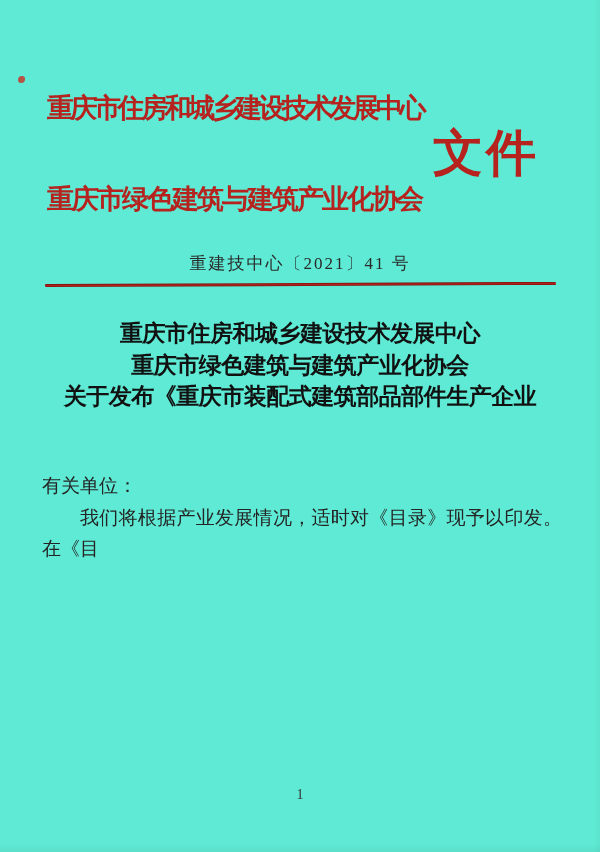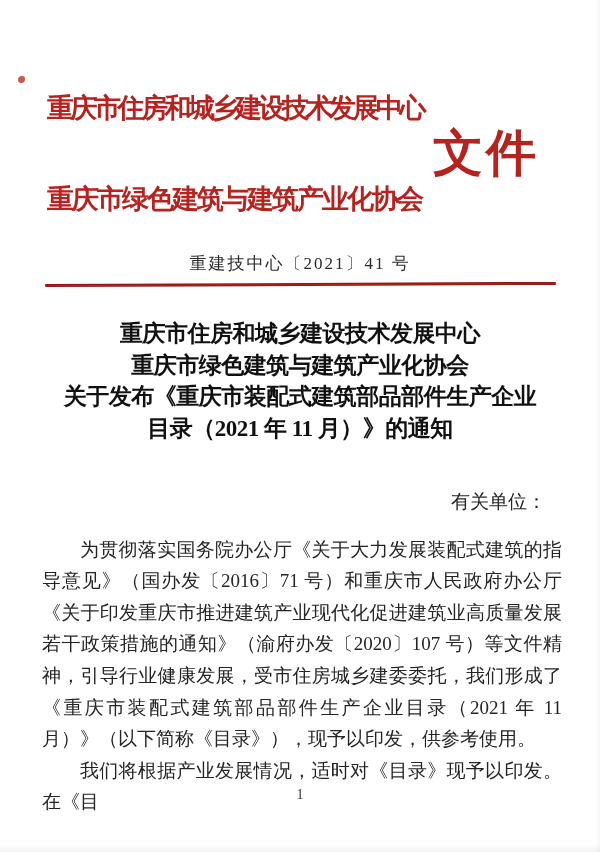--- a/index.html
+++ b/index.html
@@ -5,21 +5,21 @@
   html, body {
     margin: 0;
     padding: 0;
     background: #e8e8e8;
   }
   .page {
     position: relative;
     width: 600px;
     height: 852px;
     margin: 0 auto;
-    background: #ffffff;
+    background: #5eead4;
     overflow: hidden;
     font-family: "Liberation Serif", "DejaVu Serif", serif;
     color: #1e1e1e;
   }
   
   .ink-speck {
     position: absolute;
     left: 18px;
     top: 76px;
     width: 7px;
@@ -96,23 +96,22 @@
   .body-block {
     position: absolute;
     left: 42px;
     top: 470px;
     width: 520px;
     font-size: 19px;
     line-height: 31.6px;
     color: #242424;
   }
   .salutation {
-    margin: 16px;
+    margin: 0;
     padding: 0;
-    text-align: right;
   }
   .body-para {
     margin: 0;
     padding: 0;
     text-indent: 2em;
     text-align: justify;
   }
   .page-number {
     position: absolute;
     left: 0;
@@ -156,26 +155,24 @@
   <div class="org-line-2">重庆市绿色建筑与建筑产业化协会</div>
 
   <div class="doc-number">重建技中心〔2021〕41 号</div>
 
   <div class="red-rule"></div>
 
   <div class="title-block">
     <div class="title-line">重庆市住房和城乡建设技术发展中心</div>
     <div class="title-line">重庆市绿色建筑与建筑产业化协会</div>
     <div class="title-line">关于发布《重庆市装配式建筑部品部件生产企业</div>
-    <div class="title-line">目录（2021 年 11 月）》的通知</div>
   </div>
 
   <div class="body-block">
     <p class="salutation">有关单位：</p>
-    <p class="body-para">为贯彻落实国务院办公厅《关于大力发展装配式建筑的指导意见》（国办发〔2016〕71 号）和重庆市人民政府办公厅《关于印发重庆市推进建筑产业现代化促进建筑业高质量发展若干政策措施的通知》（渝府办发〔2020〕107 号）等文件精神，引导行业健康发展，受市住房城乡建委委托，我们形成了《重庆市装配式建筑部品部件生产企业目录（2021 年 11 月）》（以下简称《目录》），现予以印发，供参考使用。</p>
     <p class="body-para">我们将根据产业发展情况，适时对《目录》现予以印发。在《目</p>
   </div>
 
   <div class="page-number">1</div>
 
   <div class="scan-edge-bottom"></div>
   <div class="scan-edge-right"></div>
 
 </div>
 

